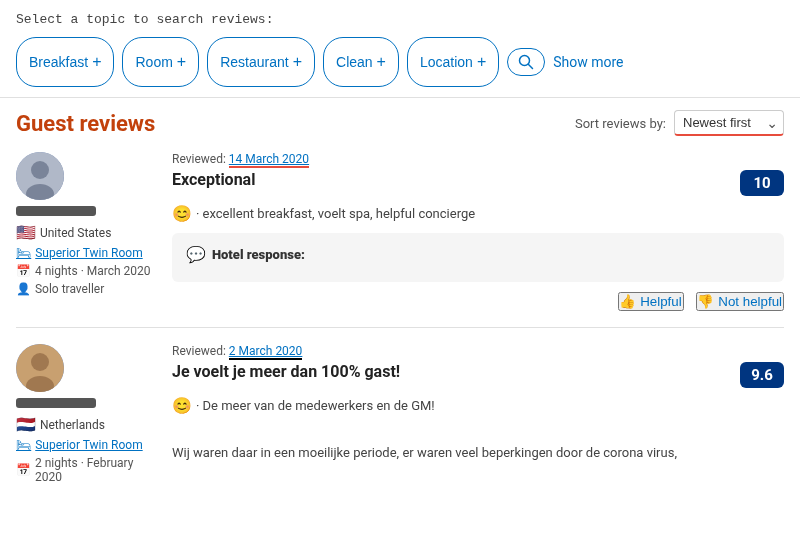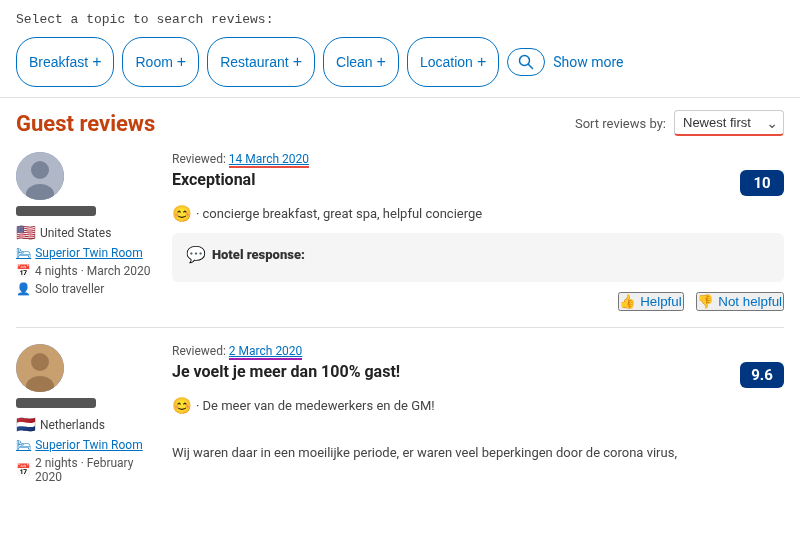--- a/index.html
+++ b/index.html
@@ -406,21 +406,21 @@
       <div class="review-date">
         <span>Reviewed:</span>
         <a class="review-date-link">14 March 2020</a>
       </div>
       <div class="review-title-row">
         <h3 class="review-title">Exceptional</h3>
         <div class="score-badge">10</div>
       </div>
       <div class="review-tags">
         <span class="smiley">😊</span>
-        <span>· concierge breakfast, great spa, helpful concierge</span>
+        <span>· excellent breakfast, voelt spa, helpful concierge</span>
       </div>
       <div class="hotel-response">
         <div class="hotel-response-title">
           <span style="font-size:16px;">💬</span>
           <strong>Hotel response:</strong>
         </div>
       </div>
       <div class="review-actions">
         <button class="helpful-btn">
           <span>👍</span>
@@ -455,21 +455,21 @@
         <span>Superior Twin Room</span>
       </div>
       <div class="reviewer-nights">
         <span style="font-size:12px;">📅</span>
         <span>2 nights · February 2020</span>
       </div>
     </div>
     <div class="review-content">
       <div class="review-date">
         <span>Reviewed:</span>
-        <a class="review-date-link" style="border-bottom: 2px solid #a21caf; text-decoration: underline; color: #0071c2;">2 March 2020</a>
+        <a class="review-date-link" style="border-bottom: 2px solid #000000; text-decoration: underline; color: #0071c2;">2 March 2020</a>
       </div>
       <div class="review-title-row">
         <h3 class="review-title">Je voelt je meer dan 100% gast!</h3>
         <div class="score-badge">9.6</div>
       </div>
       <div class="review-tags">
         <span class="smiley">😊</span>
         <span>· De meer van de medewerkers en de GM!</span>
       </div>
       <div class="review-text" style="font-size:13px; color:#444; line-height:1.5;margin-top:28px;">Wij waren daar in een moeilijke periode, er waren veel beperkingen door de corona virus,</div>

